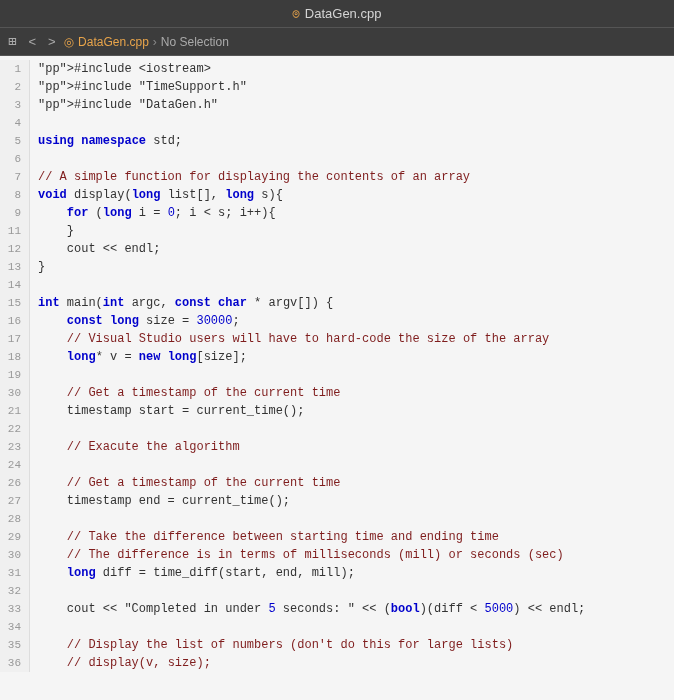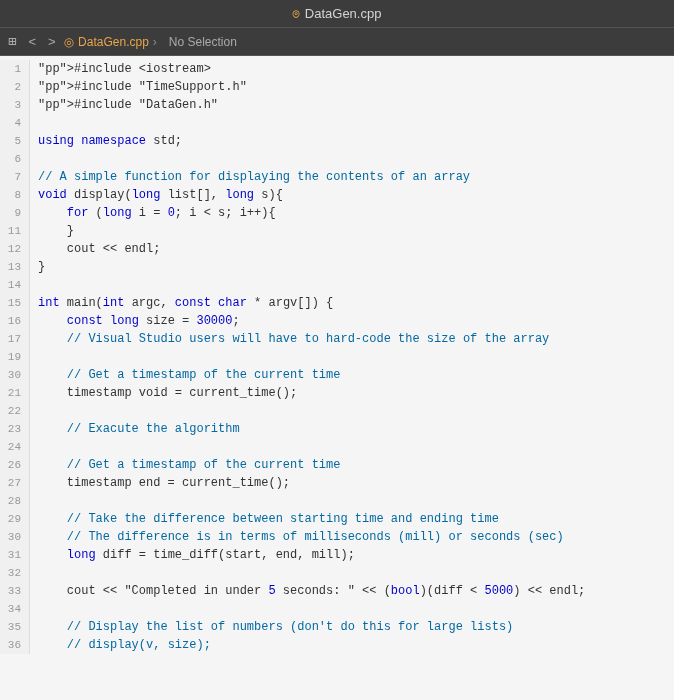--- a/index.html
+++ b/index.html
@@ -65,21 +65,20 @@
       gap: 4px;
     }
     .nav-breadcrumb .sep {
       color: #888;
     }
     .nav-breadcrumb .current {
       color: #e8a44a;
     }
     .nav-breadcrumb .selection {
       color: #aaa;
-      margin-left: 8px;
     }
 
     
     .editor {
       background: #f5f5f5;
       color: #333;
       height: calc(700px - 56px);
       overflow-y: auto;
       padding: 4px 0;
     }
@@ -102,22 +101,22 @@
       border-right: 1px solid #ddd;
     }
     .line-content {
       padding-left: 8px;
       white-space: pre;
       font-size: 12px;
       color: #333;
     }
 
     
-    .kw { color: #0000cc; font-weight: normal; } 
-    .cmt { color: #0369a1; } 
+    .kw { color: #0000cc; font-weight: bold; } 
+    .cmt { color: #7f1d1d; } 
     .num { color: #0000cc; }
   </style>
 </head>
 <body>
 
 <div class="title-bar">
   <span class="title-icon">◎</span>
   <span class="title-bar-text">DataGen.cpp</span>
 </div>
 
@@ -192,30 +191,34 @@
     </div>
     <div class="line">
       <span class="line-number">16</span>
       <span class="line-content">    <span class="kw">const</span> <span class="kw">long</span> size = <span class="num">30000</span>;</span>
     </div>
     <div class="line">
       <span class="line-number">17</span>
       <span class="line-content">    <span class="cmt">// Visual Studio users will have to hard-code the size of the array</span></span>
     </div>
     <div class="line">
+      <span class="line-number">18</span>
+      <span class="line-content">    <span class="kw">long</span>* v = <span class="kw">new</span> <span class="kw">long</span>[size];</span>
+    </div>
+    <div class="line">
       <span class="line-number">19</span>
       <span class="line-content">&nbsp;</span>
     </div>
     <div class="line">
       <span class="line-number">30</span>
       <span class="line-content">    <span class="cmt">// Get a timestamp of the current time</span></span>
     </div>
     <div class="line">
       <span class="line-number">21</span>
-      <span class="line-content">    timestamp void = current_time();</span>
+      <span class="line-content">    timestamp start = current_time();</span>
     </div>
     <div class="line">
       <span class="line-number">22</span>
       <span class="line-content">&nbsp;</span>
     </div>
     <div class="line">
       <span class="line-number">23</span>
       <span class="line-content">    <span class="cmt">// Exacute the algorithm</span></span>
     </div>
     <div class="line">

